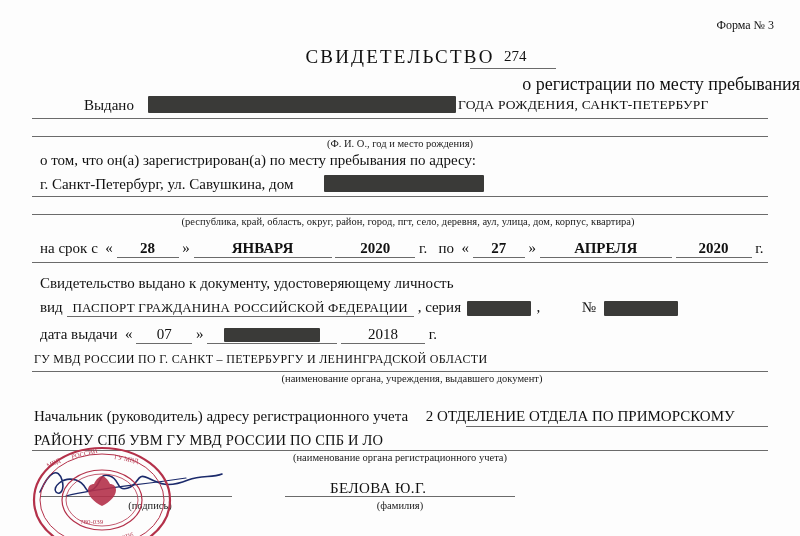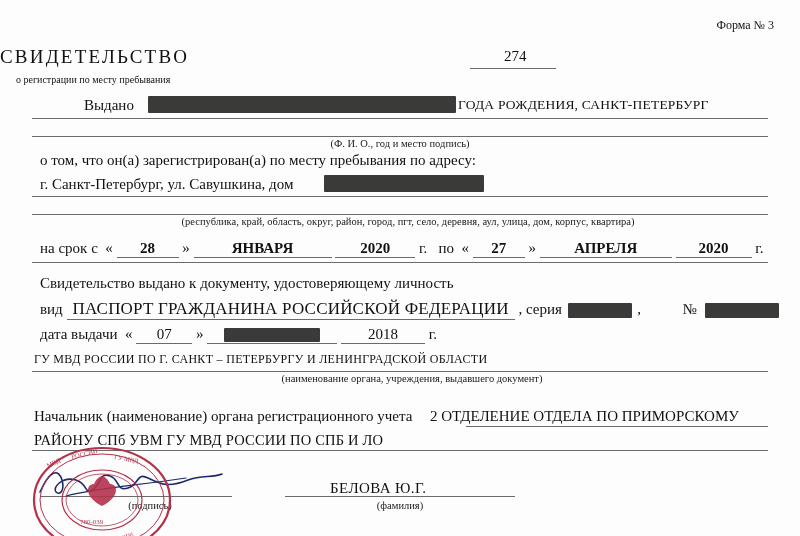--- a/index.html
+++ b/index.html
@@ -44,20 +44,21 @@
   
   .form-no {
     right: 26px;
     top: 18px;
     font-size: 12px;
   }
   .title {
     left: 0;
     right: 0;
     top: 46px;
+    text-align: center;
     font-size: 19px;
     letter-spacing: 2.2px;
     font-weight: normal;
   }
   .title-num {
     position: absolute;
     left: 480px;
     top: 48px;
     font-size: 15px;
     letter-spacing: 0;
@@ -66,22 +67,22 @@
   .title-num-rule {
     position: absolute;
     left: 470px;
     top: 68px;
     width: 86px;
   }
   .subtitle {
     left: 0;
     right: 0;
     top: 74px;
-    text-align: left;
-    font-size: 10px;
+    text-align: right;
+    font-size: 18px;
     margin-left: 16px;
   }
 
   
   .lbl-vydano {
     left: 84px;
     top: 97px;
     font-size: 15px;
   }
   .vydano-redact {
@@ -172,21 +173,21 @@
     font-size: 15px;
     text-align: right;
   }
   .doc-line2 {
     left: 40px;
     top: 299px;
     font-size: 15px;
     white-space: nowrap;
   }
   .doc-vid-text {
-    font-size: 17px;
+    font-size: 13px;
     letter-spacing: 0.2px;
     text-align: center;
   }
   .doc-line3 {
     left: 40px;
     top: 326px;
     font-size: 15px;
     white-space: nowrap;
   }
   .doc-line4 {
@@ -289,21 +290,21 @@
   <div class="abs title">СВИДЕТЕЛЬСТВО</div>
   <div class="title-num">274</div>
   <div class="abs rule title-num-rule"></div>
   <div class="abs subtitle">о регистрации по месту пребывания</div>
 
   <div class="abs lbl-vydano">Выдано</div>
   <div class="abs redact vydano-redact"></div>
   <div class="abs vydano-text">ГОДА РОЖДЕНИЯ, САНКТ-ПЕТЕРБУРГ</div>
   <div class="abs rule rule-vydano"></div>
   <div class="abs rule rule-blank1"></div>
-  <div class="abs caption cap-fio">(Ф. И. О., год и место подпись)</div>
+  <div class="abs caption cap-fio">(Ф. И. О., год и место рождения)</div>
 
   <div class="abs line-otom">о том, что он(а) зарегистрирован(а) по месту пребывания по адресу:</div>
   <div class="abs line-addr">г. Санкт-Петербург, ул. Савушкина, дом</div>
   <div class="abs redact addr-redact"></div>
   <div class="abs rule rule-addr"></div>
   <div class="abs rule rule-blank2"></div>
   <div class="abs caption cap-addr">(республика, край, область, округ, район, город, пгт, село, деревня, аул, улица, дом, корпус, квартира)</div>
 
   <div class="abs term">
     <span>на срок с</span>
@@ -344,27 +345,28 @@
     <span class="u" style="width:130px;position:relative"><span class="redact" style="width:96px;height:14px;position:relative;top:-1px"></span></span>
     <span class="u" style="width:84px">2018</span>
     <span>г.</span>
   </div>
 
   <div class="abs doc-line4">ГУ  МВД  РОССИИ  ПО  Г. САНКТ – ПЕТЕРБУРГУ  И  ЛЕНИНГРАДСКОЙ ОБЛАСТИ</div>
   <div class="abs rule rule-doc"></div>
   <div class="abs caption cap-organ">(наименование органа, учреждения, выдавшего документ)</div>
 
   <div class="abs head-line1">
-    <span>Начальник (наименование) органа регистрационного учета</span>
+    <span>Начальник (руководитель) адресу регистрационного учета</span>
     <span style="display:inline-block;width:10px"></span>
     <span>2 ОТДЕЛЕНИЕ ОТДЕЛА  ПО ПРИМОРСКОМУ</span>
   </div>
   <div class="abs rule rule-head1"></div>
   <div class="abs head-line2">РАЙОНУ СПб УВМ  ГУ  МВД  РОССИИ  ПО  СПБ  И  ЛО</div>
   <div class="abs rule rule-head2"></div>
+  <div class="abs caption cap-reg-organ">(наименование органа регистрационного учета)</div>
 
   <div class="abs rule rule-sign"></div>
   <div class="abs rule rule-name"></div>
   <div class="abs name-text">БЕЛОВА Ю.Г.</div>
   <div class="abs caption cap-podpis">(подпись)</div>
   <div class="abs caption cap-familia">(фамилия)</div>
 
   <svg class="abs sig" viewBox="0 0 190 32">
     <path d="M4 26 C14 4, 22 2, 26 14 C29 24, 24 30, 20 26 C16 22, 26 10, 40 14 C52 18, 48 28, 56 24 C66 19, 62 6, 74 10 C84 13, 80 26, 92 22 C104 18, 100 6, 112 12 C124 18, 132 22, 152 14 C166 9, 176 12, 186 8" fill="none" stroke="#1b2a6b" stroke-width="1.6" stroke-linecap="round"></path>
     <path d="M30 30 C60 22, 96 20, 150 12" fill="none" stroke="#1b2a6b" stroke-width="1.2" stroke-linecap="round"></path>

